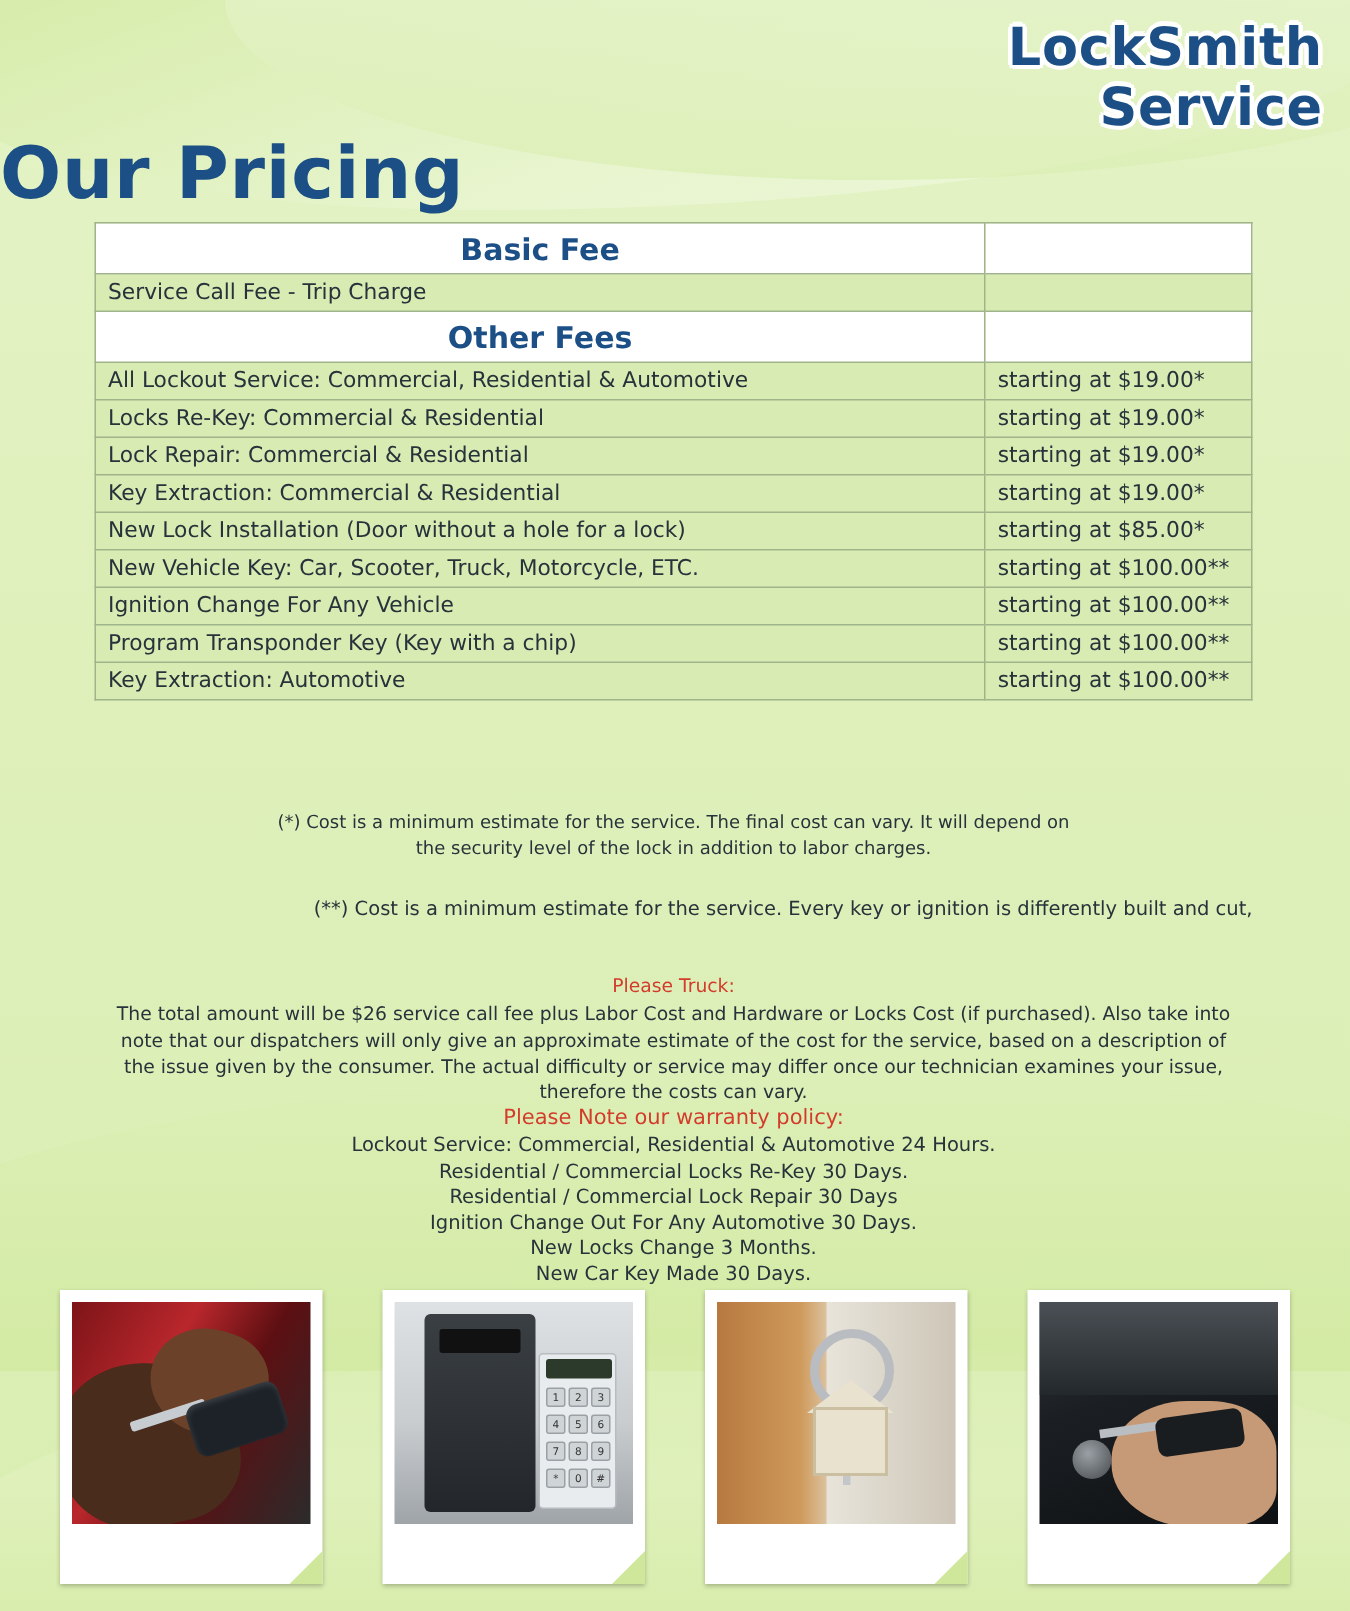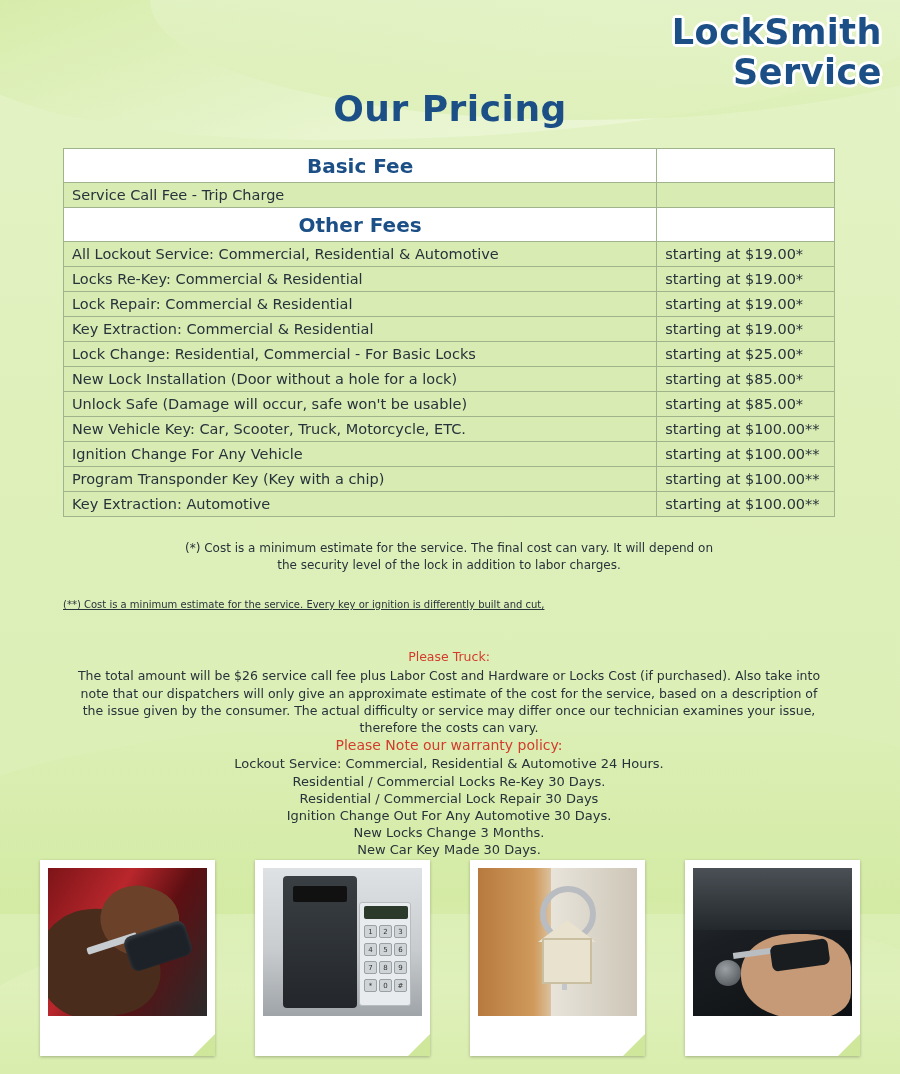--- a/index.html
+++ b/index.html
@@ -67,22 +67,22 @@
     line-height: 1.15;
     text-shadow:
       -2px -2px 0 #fff, 2px -2px 0 #fff, -2px 2px 0 #fff, 2px 2px 0 #fff,
       0 -3px 0 #fff, 0 3px 0 #fff, -3px 0 0 #fff, 3px 0 0 #fff;
   }
 
   .page-title {
     position: absolute;
     top: 88px;
     left: 0; right: 0;
-    text-align: center;
-    font-size: 36px;
+    text-align: left;
+    font-size: 48px;
     font-weight: bold;
     color: #1b4f86;
     letter-spacing: .5px;
     z-index: 4;
   }
 
   .table-wrap {
     position: absolute;
     top: 148px;
     left: 63px;
@@ -121,24 +121,23 @@
     color: #26333a;
   }
   .note-star {
     top: 540px;
     text-align: center;
     font-size: 12px;
     line-height: 1.45;
   }
   .note-dstar {
     top: 598px;
-    text-align: left;
-    font-size: 10px;
+    text-align: right;
+    font-size: 13px;
     line-height: 1.45;
-    text-decoration: underline;
   }
   .please-note-block {
     top: 648px;
     text-align: center;
     font-size: 12.5px;
     line-height: 1.38;
   }
   .please-note-head {
     color: #d33c2b;
     font-size: 12.5px;
@@ -289,29 +288,21 @@
         </tr>
         <tr>
           <td class="desc">Lock Repair: Commercial &amp; Residential</td>
           <td class="price">starting at $19.00*</td>
         </tr>
         <tr>
           <td class="desc">Key Extraction: Commercial &amp; Residential</td>
           <td class="price">starting at $19.00*</td>
         </tr>
         <tr>
-          <td class="desc">Lock Change: Residential, Commercial - For Basic Locks</td>
-          <td class="price">starting at $25.00*</td>
-        </tr>
-        <tr>
           <td class="desc">New Lock Installation (Door without a hole for a lock)</td>
-          <td class="price">starting at $85.00*</td>
-        </tr>
-        <tr>
-          <td class="desc">Unlock Safe (Damage will occur, safe won't be usable)</td>
           <td class="price">starting at $85.00*</td>
         </tr>
         <tr>
           <td class="desc">New Vehicle Key: Car, Scooter, Truck, Motorcycle, ETC.</td>
           <td class="price">starting at $100.00**</td>
         </tr>
         <tr>
           <td class="desc">Ignition Change For Any Vehicle</td>
           <td class="price">starting at $100.00**</td>
         </tr>

